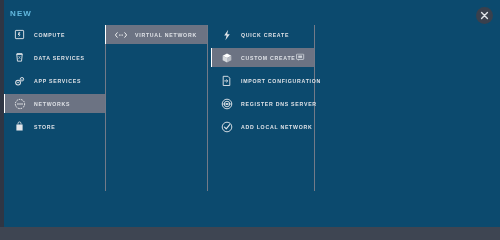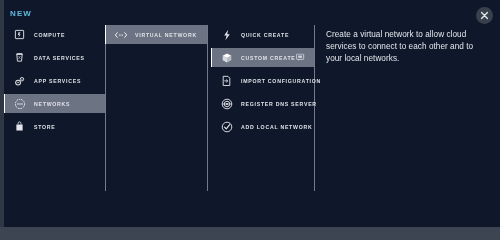--- a/index.html
+++ b/index.html
@@ -11,21 +11,21 @@
     width: 500px;
     height: 227px;
     overflow: hidden;
     font-family: "Liberation Sans", sans-serif;
     color: #d8dbe0;
     position: relative;
   }
   .flyout {
     position: absolute;
     inset: 0;
-    background: #0f172a;
+    background: #0c4a6e;
   }
   
   .accent-bar {
     position: absolute;
     left: 0; top: 0; bottom: 0;
     width: 4px;
     background: #2f3644;
   }
   
   .new-label {
@@ -304,15 +304,14 @@
       <span class="ico">
         <svg width="12" height="12" viewBox="0 0 13 13">
           <circle cx="6.5" cy="6.5" r="5.2" fill="none" stroke="#e3e6ea" stroke-width="1"></circle>
           <path d="M3.8 6.6 L5.7 8.6 L9.4 3.9" fill="none" stroke="#e3e6ea" stroke-width="1.2" stroke-linecap="round" stroke-linejoin="round"></path>
         </svg>
       </span>
       <span class="lbl">ADD LOCAL NETWORK</span>
     </div>
   </div>
 
-  <div class="description">Create a virtual network to allow cloud services to connect to each other and to your local networks.</div>
 
 </div>
 
 </body></html>

